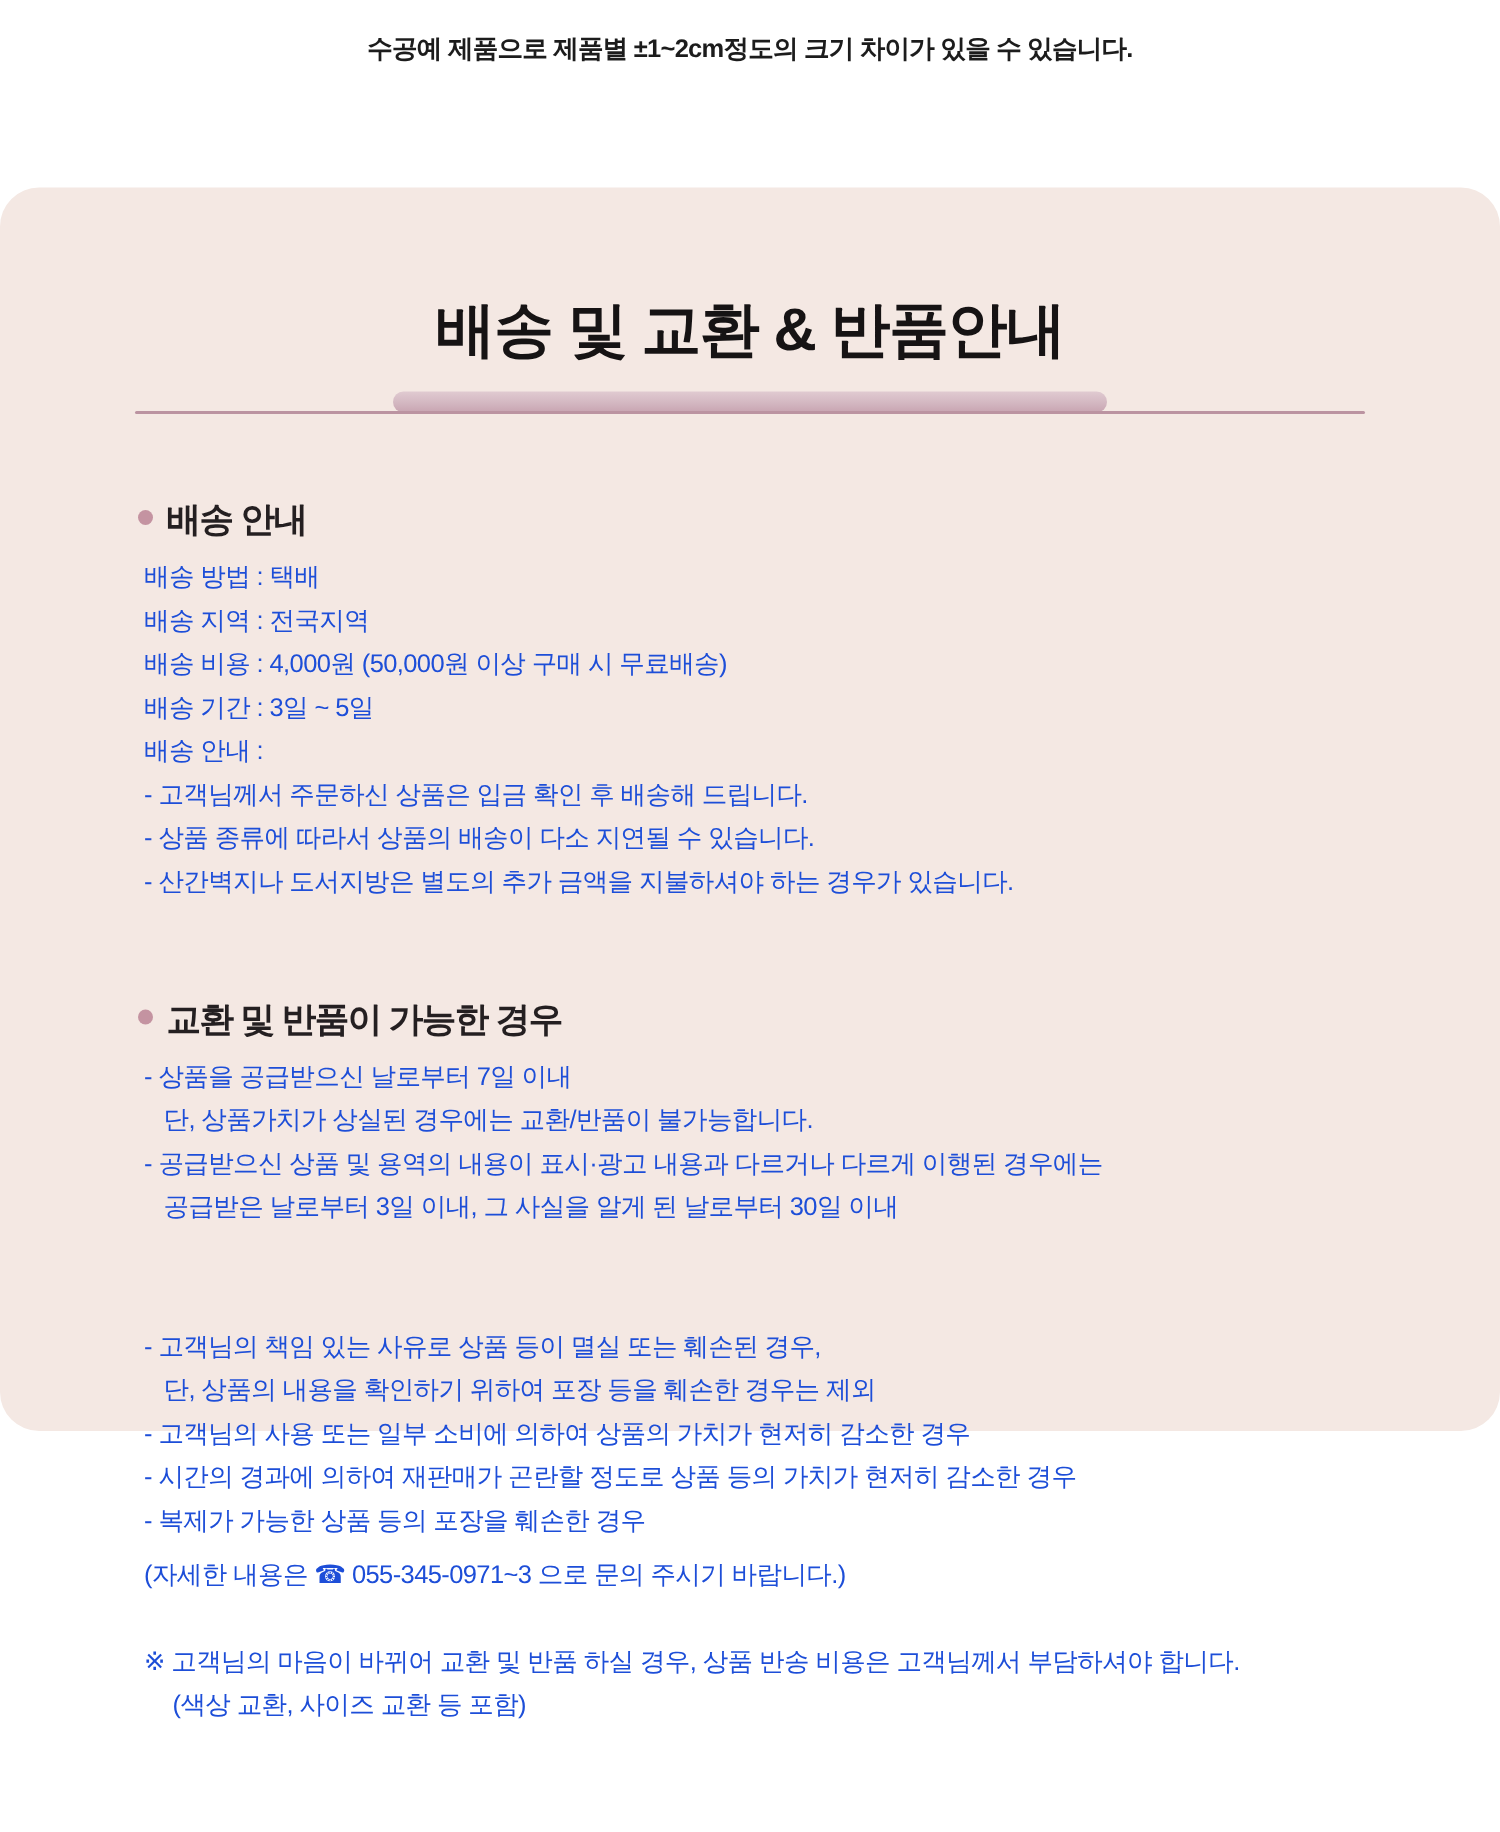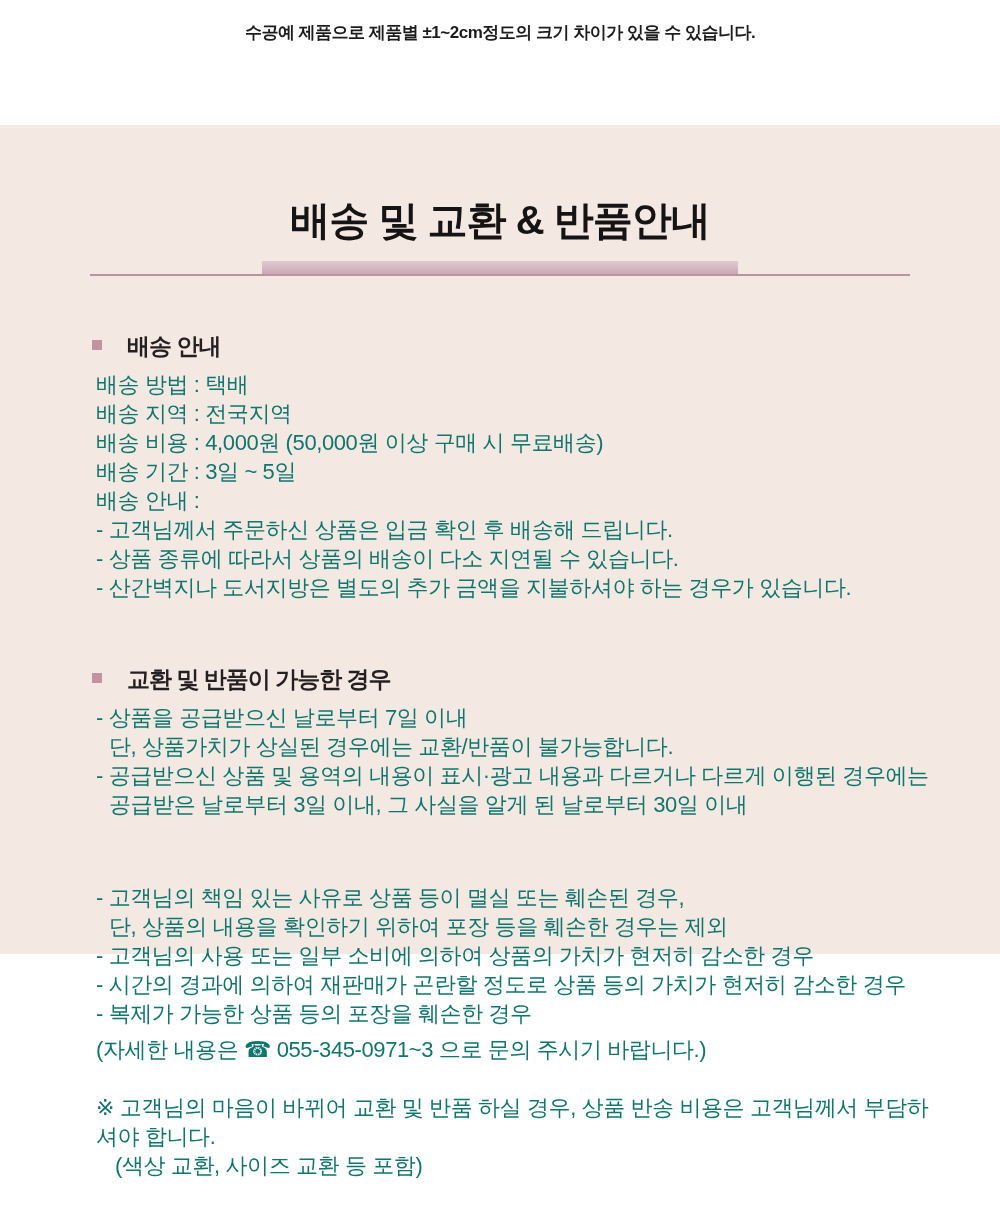--- a/index.html
+++ b/index.html
@@ -1,15 +1,15 @@
 <!DOCTYPE html>
 <html><head>
 <meta charset="utf-8">
 <style>
-  * { margin: 0; padding: 0; box-sizing: border-box; }
+  * { margin: 0; padding: 0; box-sizing: border-box; border-radius: 26px; }
   html, body { width: 1000px; }
   body {
     font-family: "Liberation Sans", "DejaVu Sans", sans-serif;
     background: #ffffff;
     width: 1000px;
     height: 1221px;
     overflow: hidden;
   }
   
   .top-notice {
@@ -68,41 +68,40 @@
     padding-left: 92px;
     padding-right: 60px;
   }
   .section { margin-top: 58px; }
   .section.first { margin-top: 57px; }
   .section.gap { margin-top: 64px; }
   .section-heading {
     display: flex;
     align-items: center;
     margin-bottom: 11px;
-    gap: 16px;
   }
   .bullet {
     width: 10px;
     height: 10px;
     background: #c493a1;
     margin-right: 9px;
     margin-top: -2px;
     flex: 0 0 auto;
   }
   .heading-text {
     font-size: 23px;
     font-weight: 700;
     color: #241f21;
     letter-spacing: -1px;
     line-height: 26px;
   }
   .line {
-    font-size: 22px;
+    font-size: 17px;
     font-weight: 400;
-    color: #0f766e;
+    color: #1d4ed8;
     line-height: 29px;
     letter-spacing: -0.4px;
     padding-left: 4px;
   }
   .line.dash { margin-top: 0; }
   .line.cont { padding-left: 17px; }
   .line.contact { margin-top: 7px; }
   .footnote-block { margin-top: 29px; }
   .line.footnote2 { padding-left: 23px; }
 </style>

